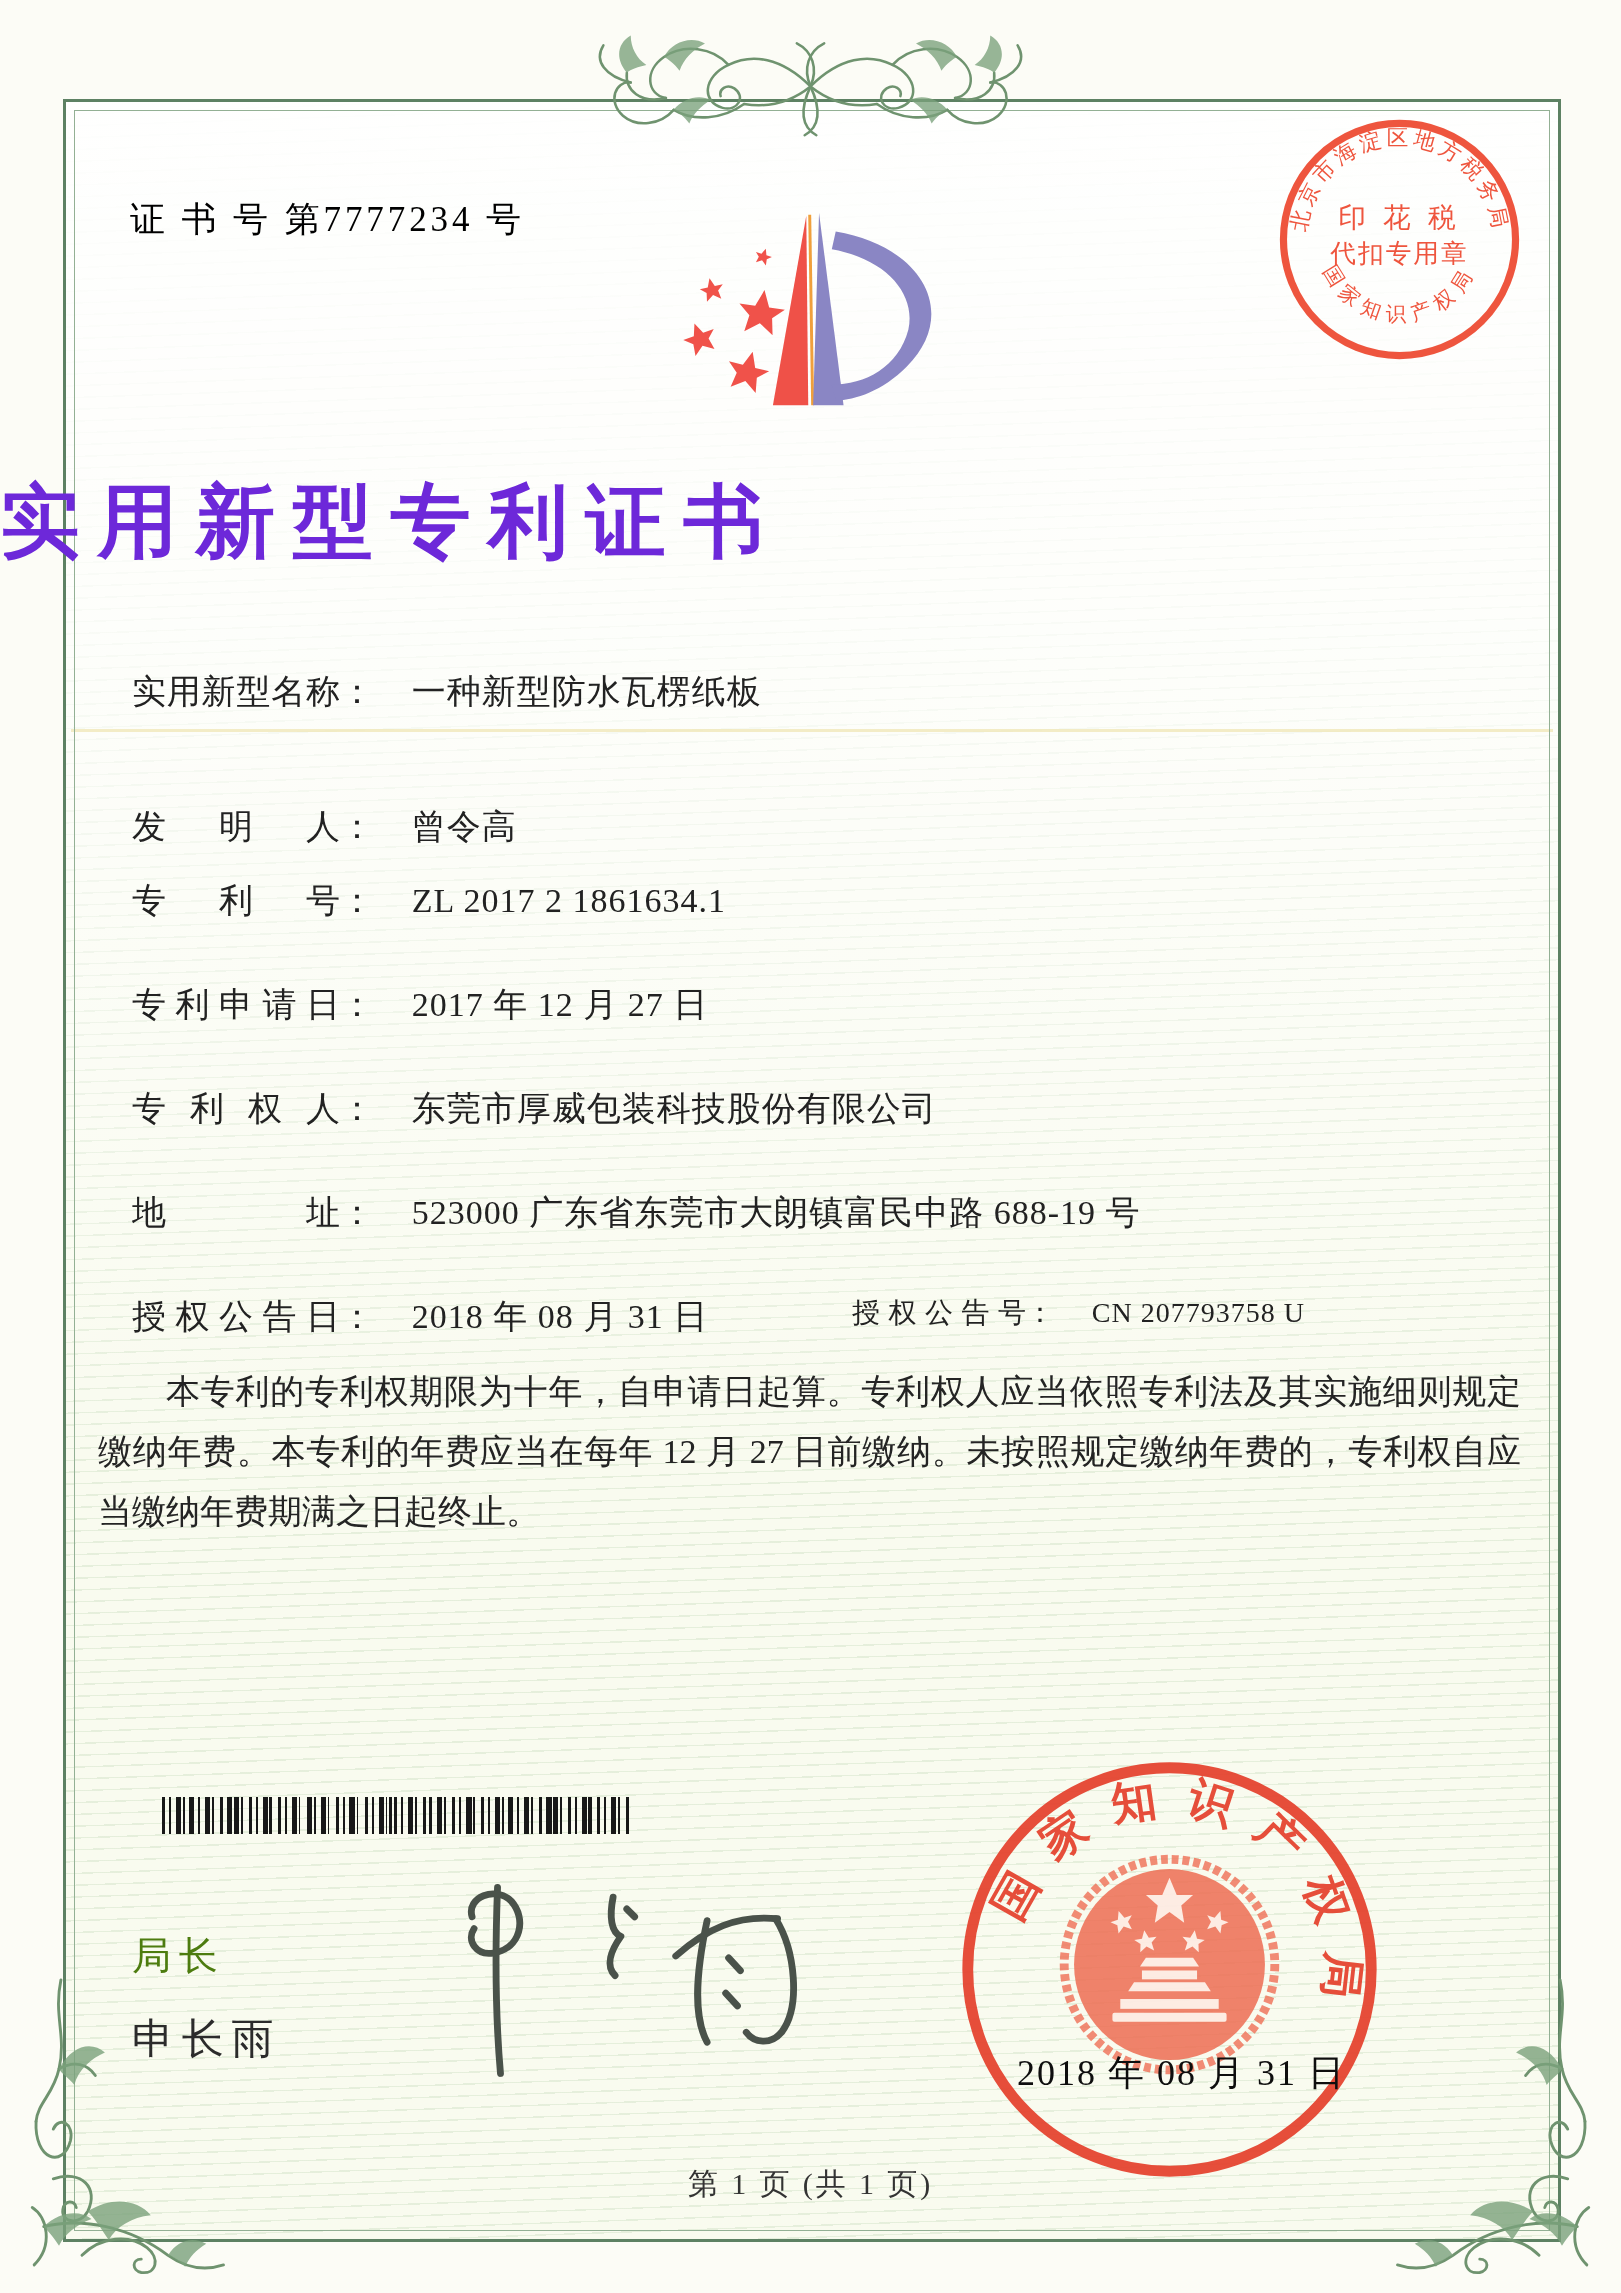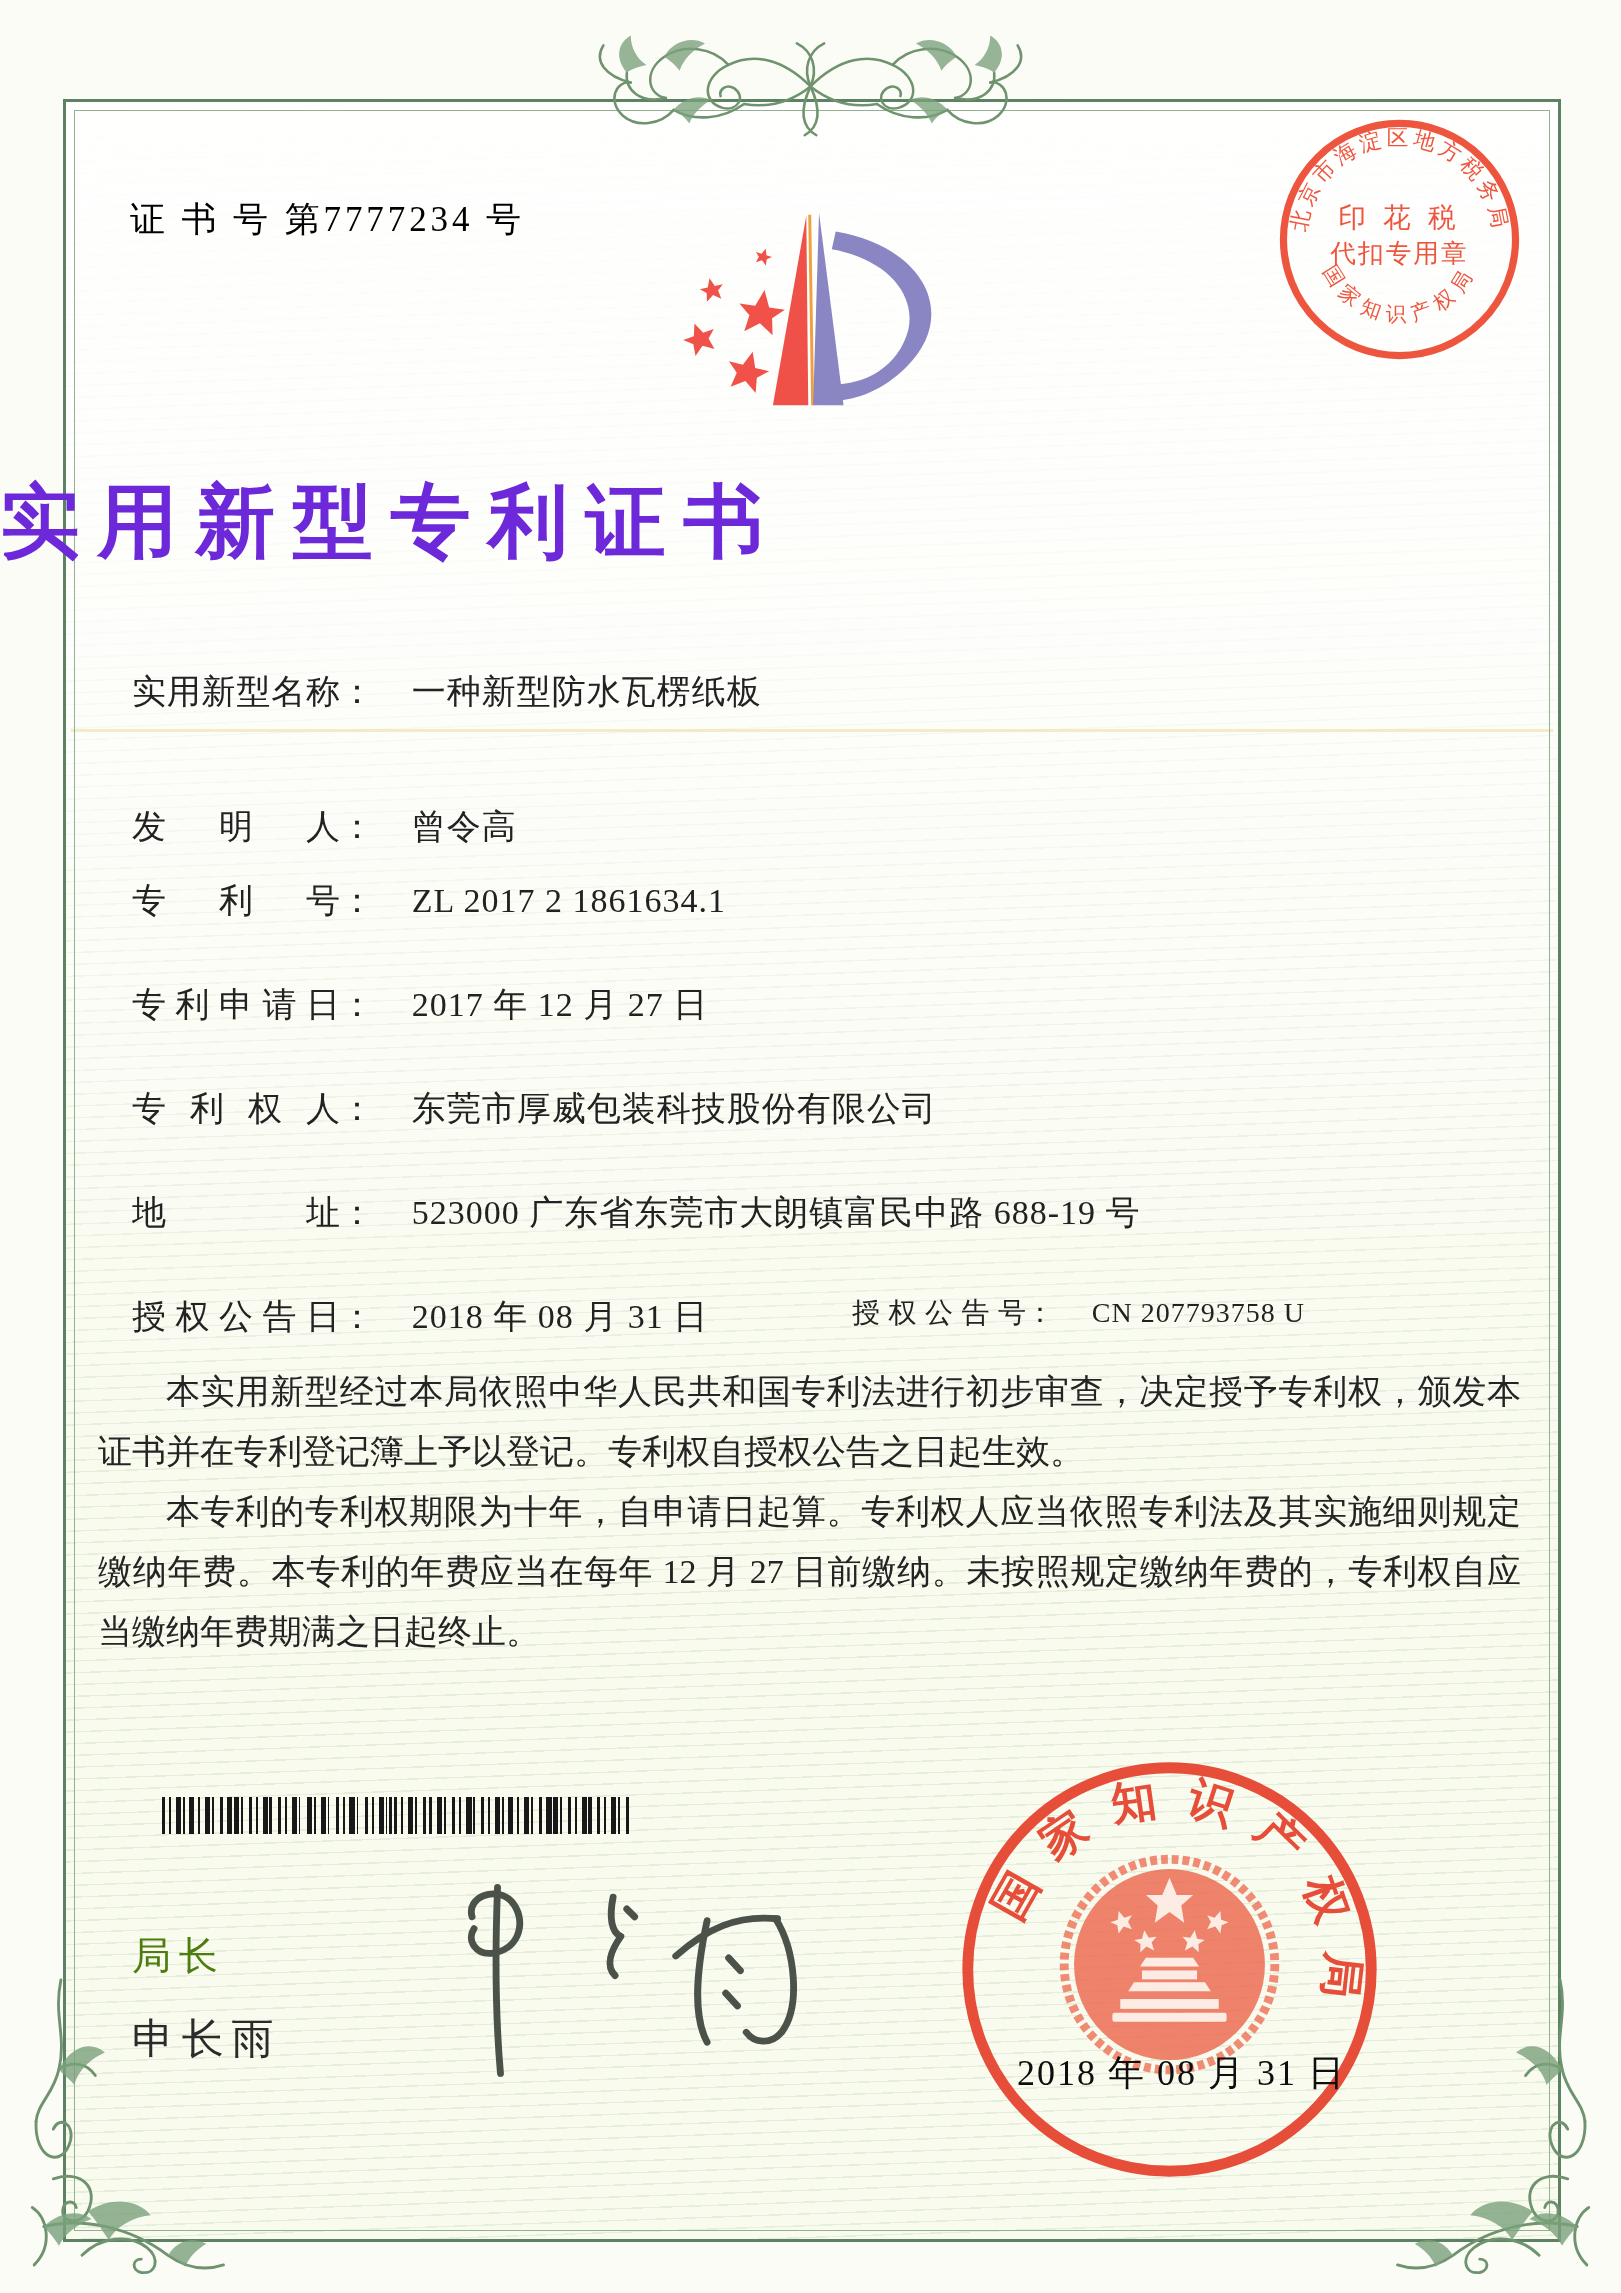--- a/index.html
+++ b/index.html
@@ -238,21 +238,20 @@
       </div>
       <div class="frow" style="top:1294px">
         <span class="flabel">授权公告日</span><span class="fcolon">：</span><span class="fvalue">2018 年 08 月 31 日</span>
         <span class="frow2">
           <span class="flabel">授权公告号</span><span class="fcolon">：</span><span class="fvalue">CN 207793758 U</span>
         </span>
       </div>
     </div>
 
     <div class="paras">
-      <p>本实用新型经过本局依照中华人民共和国专利法进行初步审查，决定授予专利权，颁发本证书并在专利登记簿上予以登记。专利权自授权公告之日起生效。</p>
       <p>本专利的专利权期限为十年，自申请日起算。专利权人应当依照专利法及其实施细则规定缴纳年费。本专利的年费应当在每年 12 月 27 日前缴纳。未按照规定缴纳年费的，专利权自应当缴纳年费期满之日起终止。</p>
     </div>
 
     <div class="barcode"></div>
 
     <div class="official-title">局长</div>
     <div class="official-name">申长雨</div>
 
     <svg class="signature" viewBox="0 0 480 240">
       <g stroke="#4a524a" stroke-width="7" fill="none" stroke-linecap="round" stroke-linejoin="round">
@@ -290,16 +289,17 @@
           <rect x="170" y="250" width="100" height="10"></rect>
           <path d="M178,242 L262,242 L256,233 L184,233 Z"></path>
           <rect x="192" y="221" width="56" height="9"></rect>
           <path d="M190,217 L250,217 L244,208 L196,208 Z"></path>
         </g>
       </g>
     </svg>
 
     <div class="seal-date">2018 年 08 月 31 日</div>
 
+    <div class="footer">第 1 页 (共 1 页)</div>
 
   </div>
 </div>
 
 
 </body></html>

